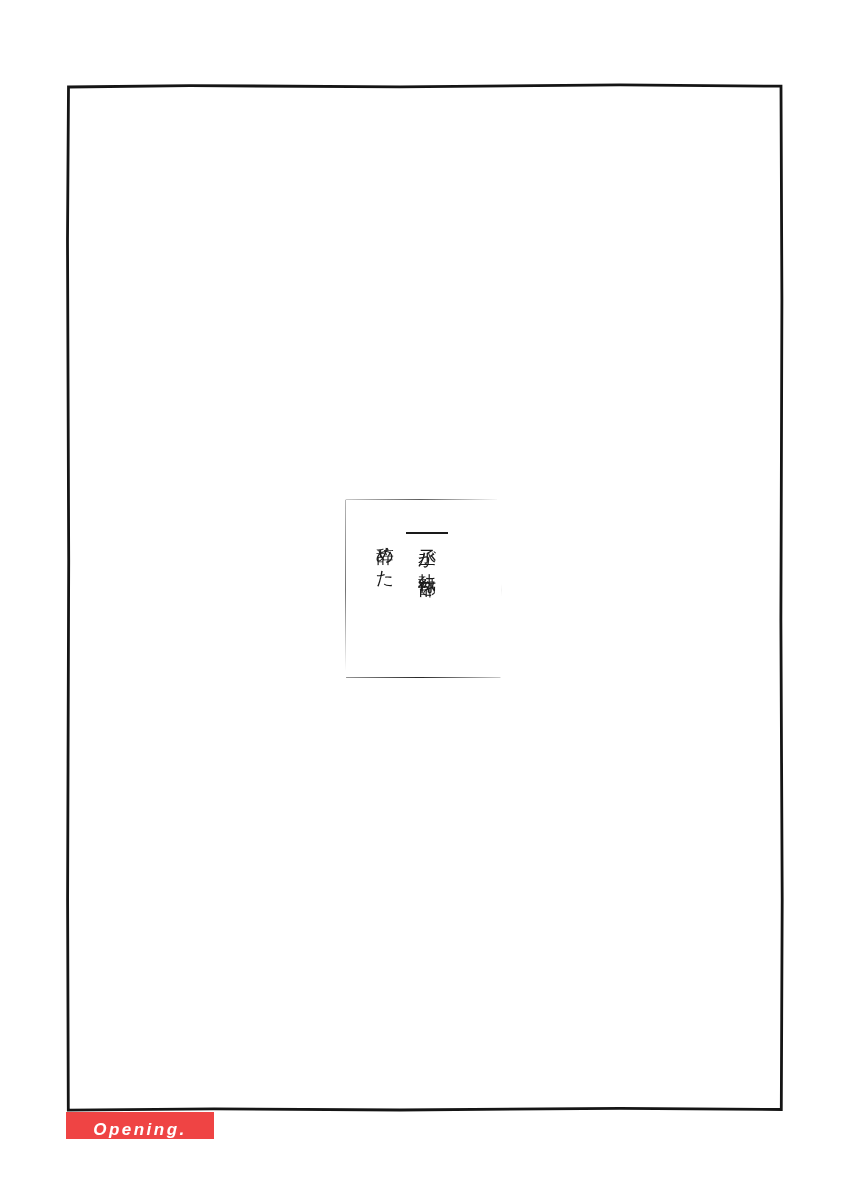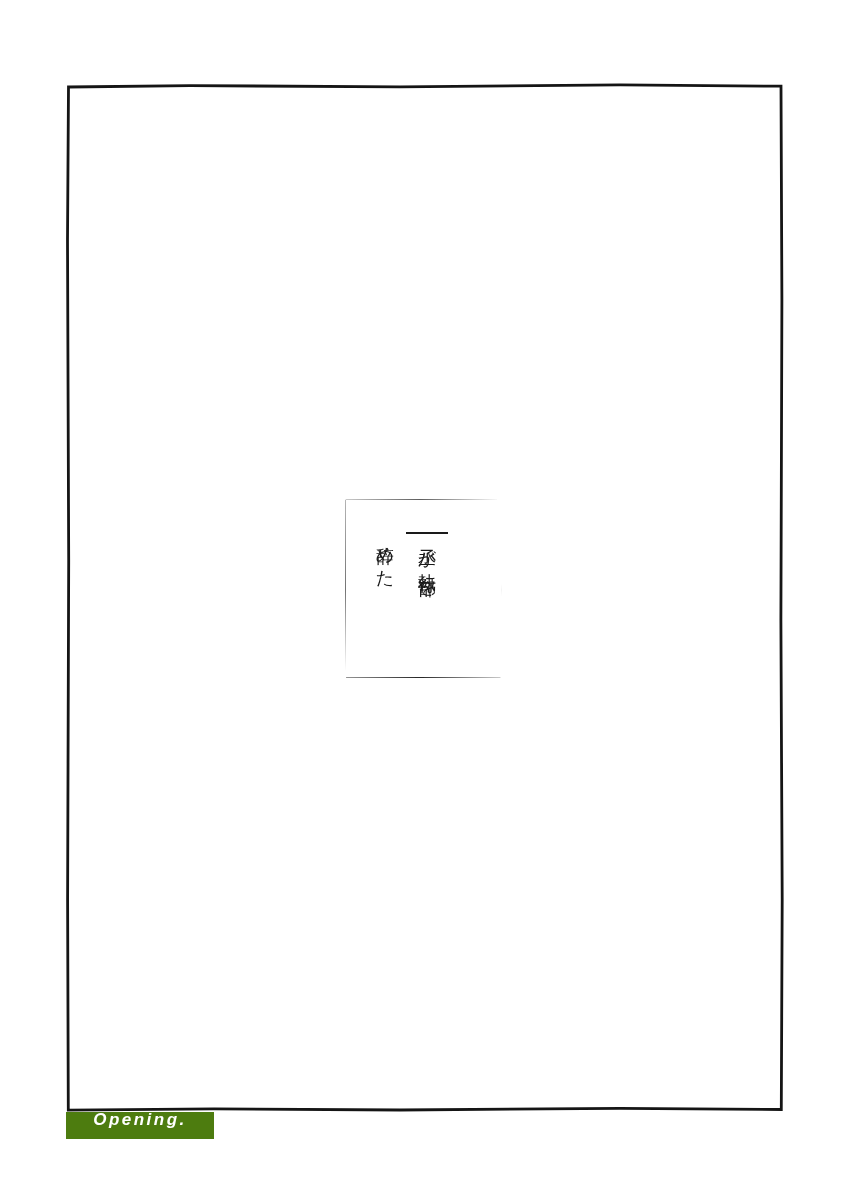--- a/index.html
+++ b/index.html
@@ -55,23 +55,23 @@
     border-top: 2px solid #1a1a1a;  
     padding-top: 1px;
   }
   
   .caption-box {
     position: absolute;
     left: 66px;
     top: 1112px;
     width: 148px;
     height: 27px;
-    background: #4d7c0f;
+    background: #ef4444;
     display: flex;
-    align-items: flex-start;
+    align-items: flex-end;
     justify-content: center;
     box-sizing: border-box;
   }
   .caption-label {
     color: #ffffff;
     font-family: "Liberation Sans", sans-serif;
     font-weight: bold;
     font-style: italic;
     font-size: 17px;
     letter-spacing: 2.5px;

